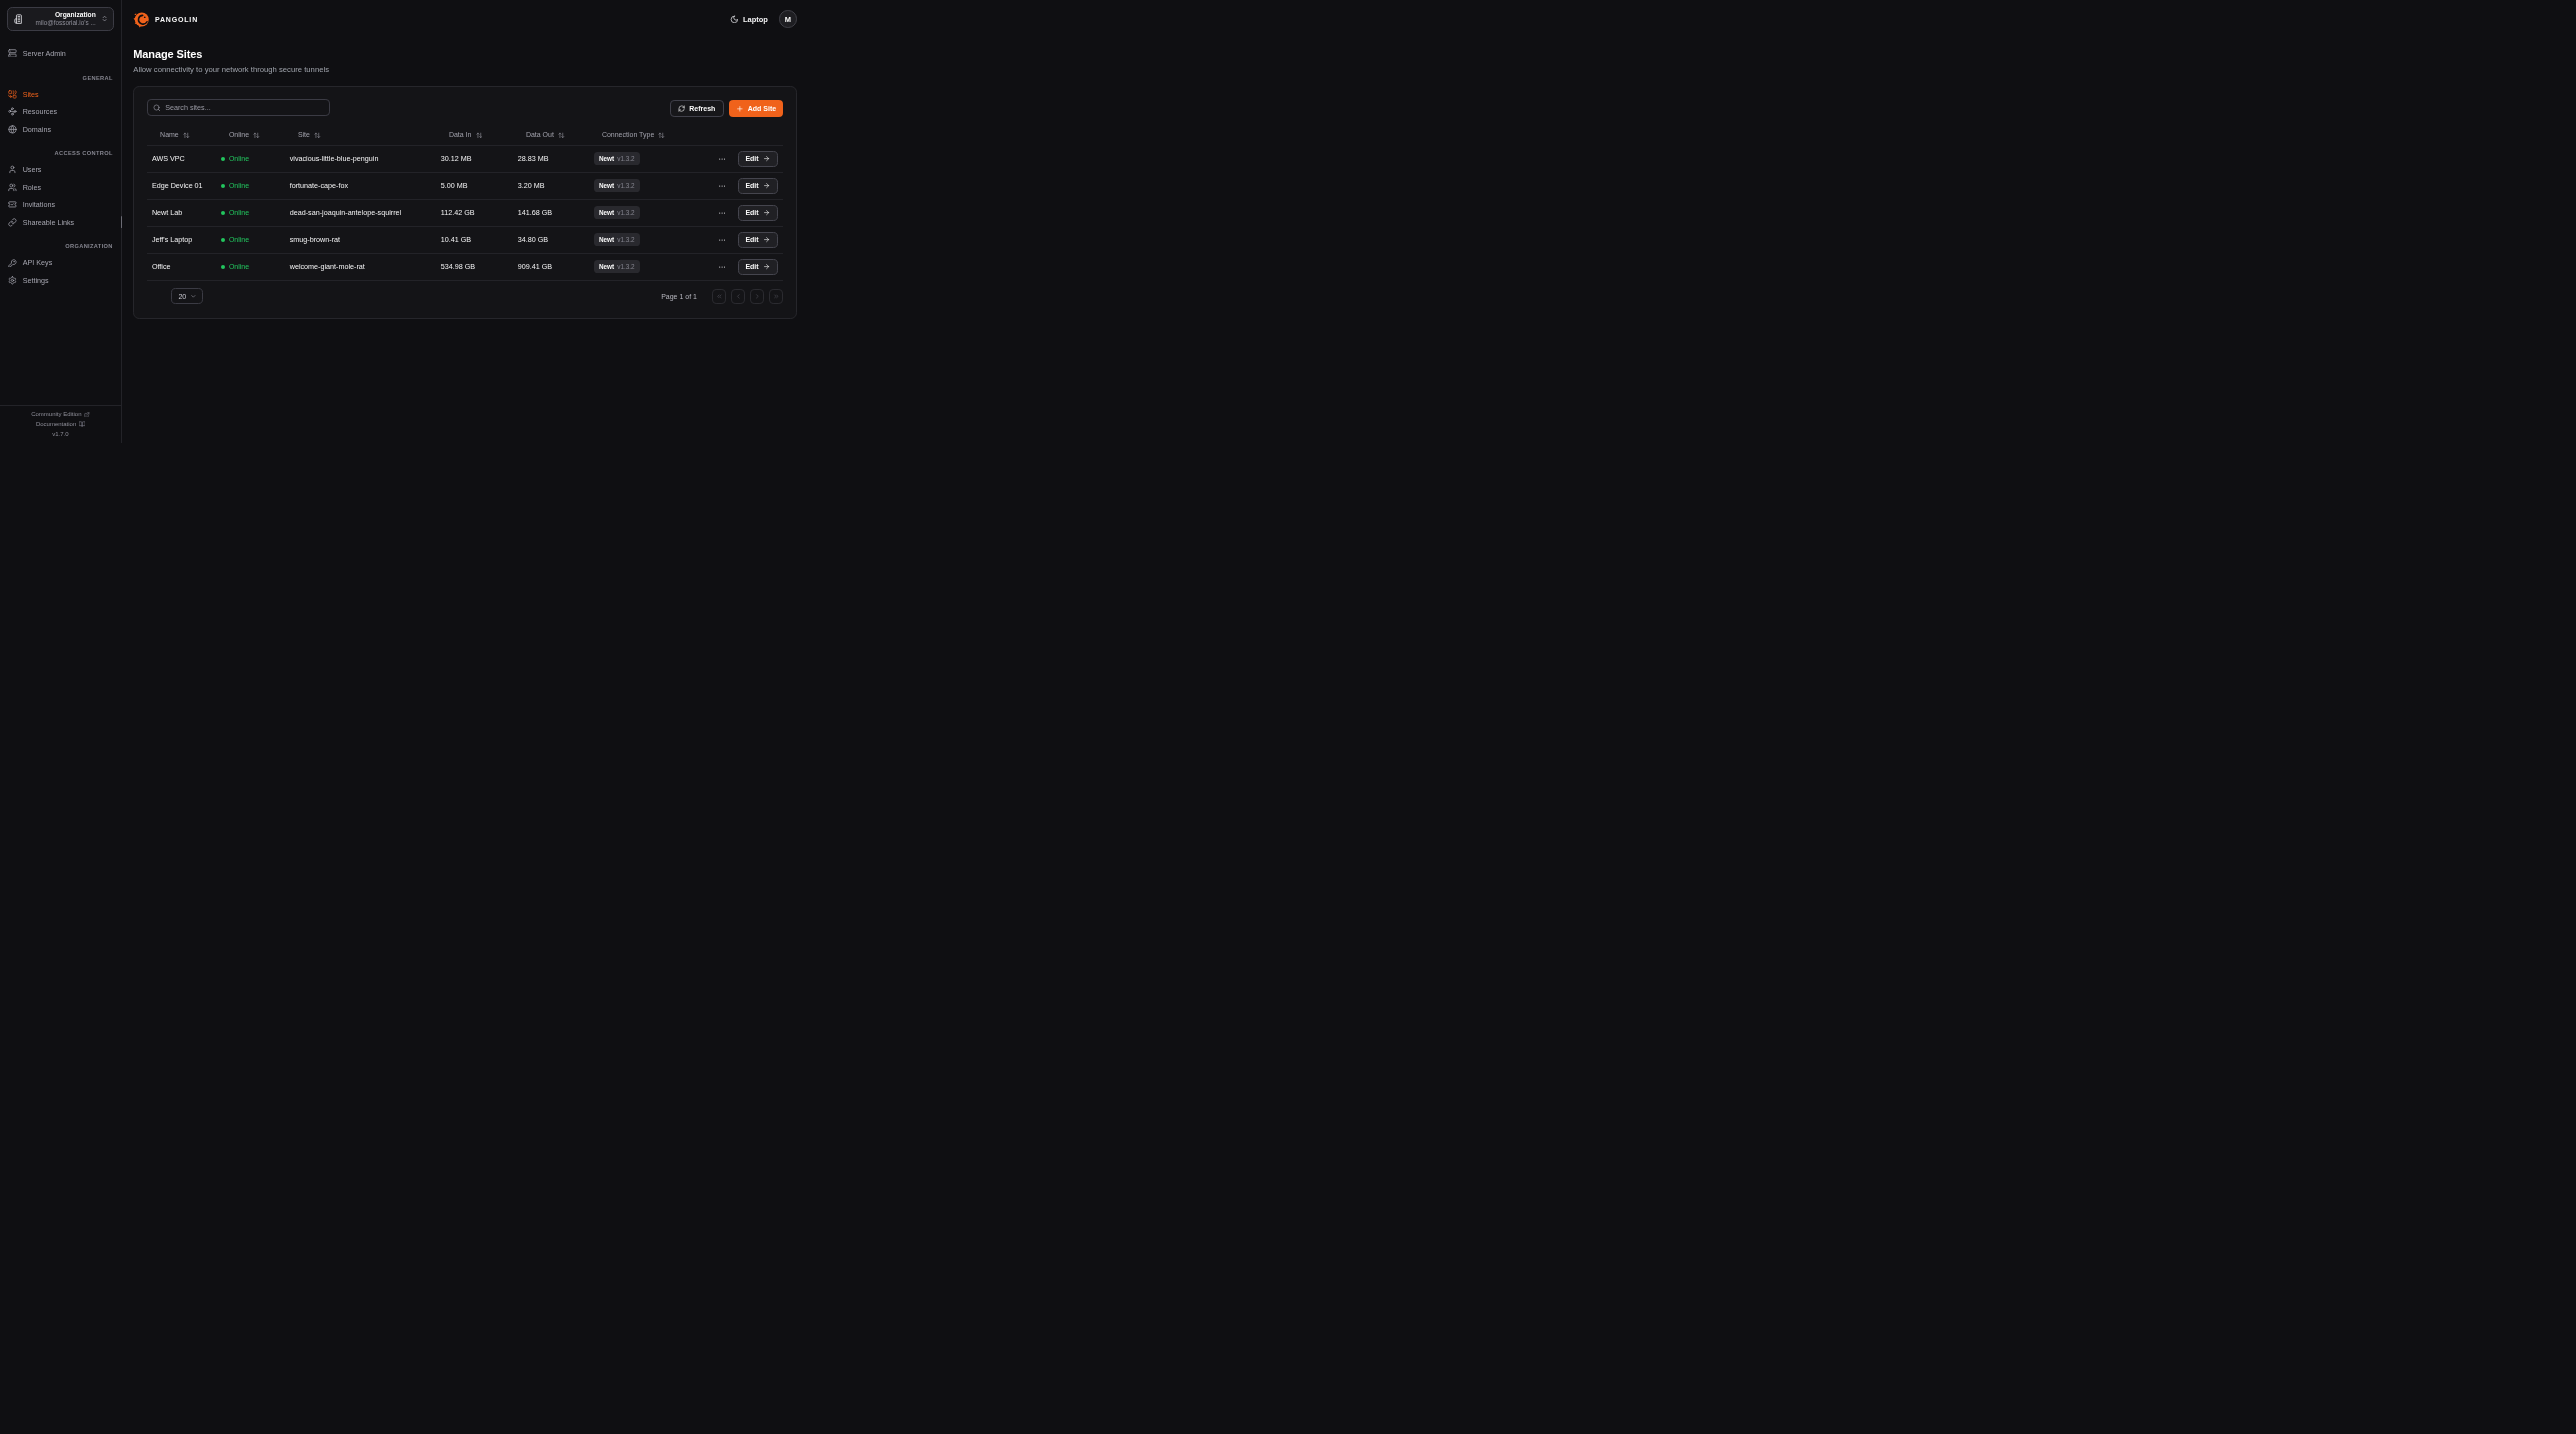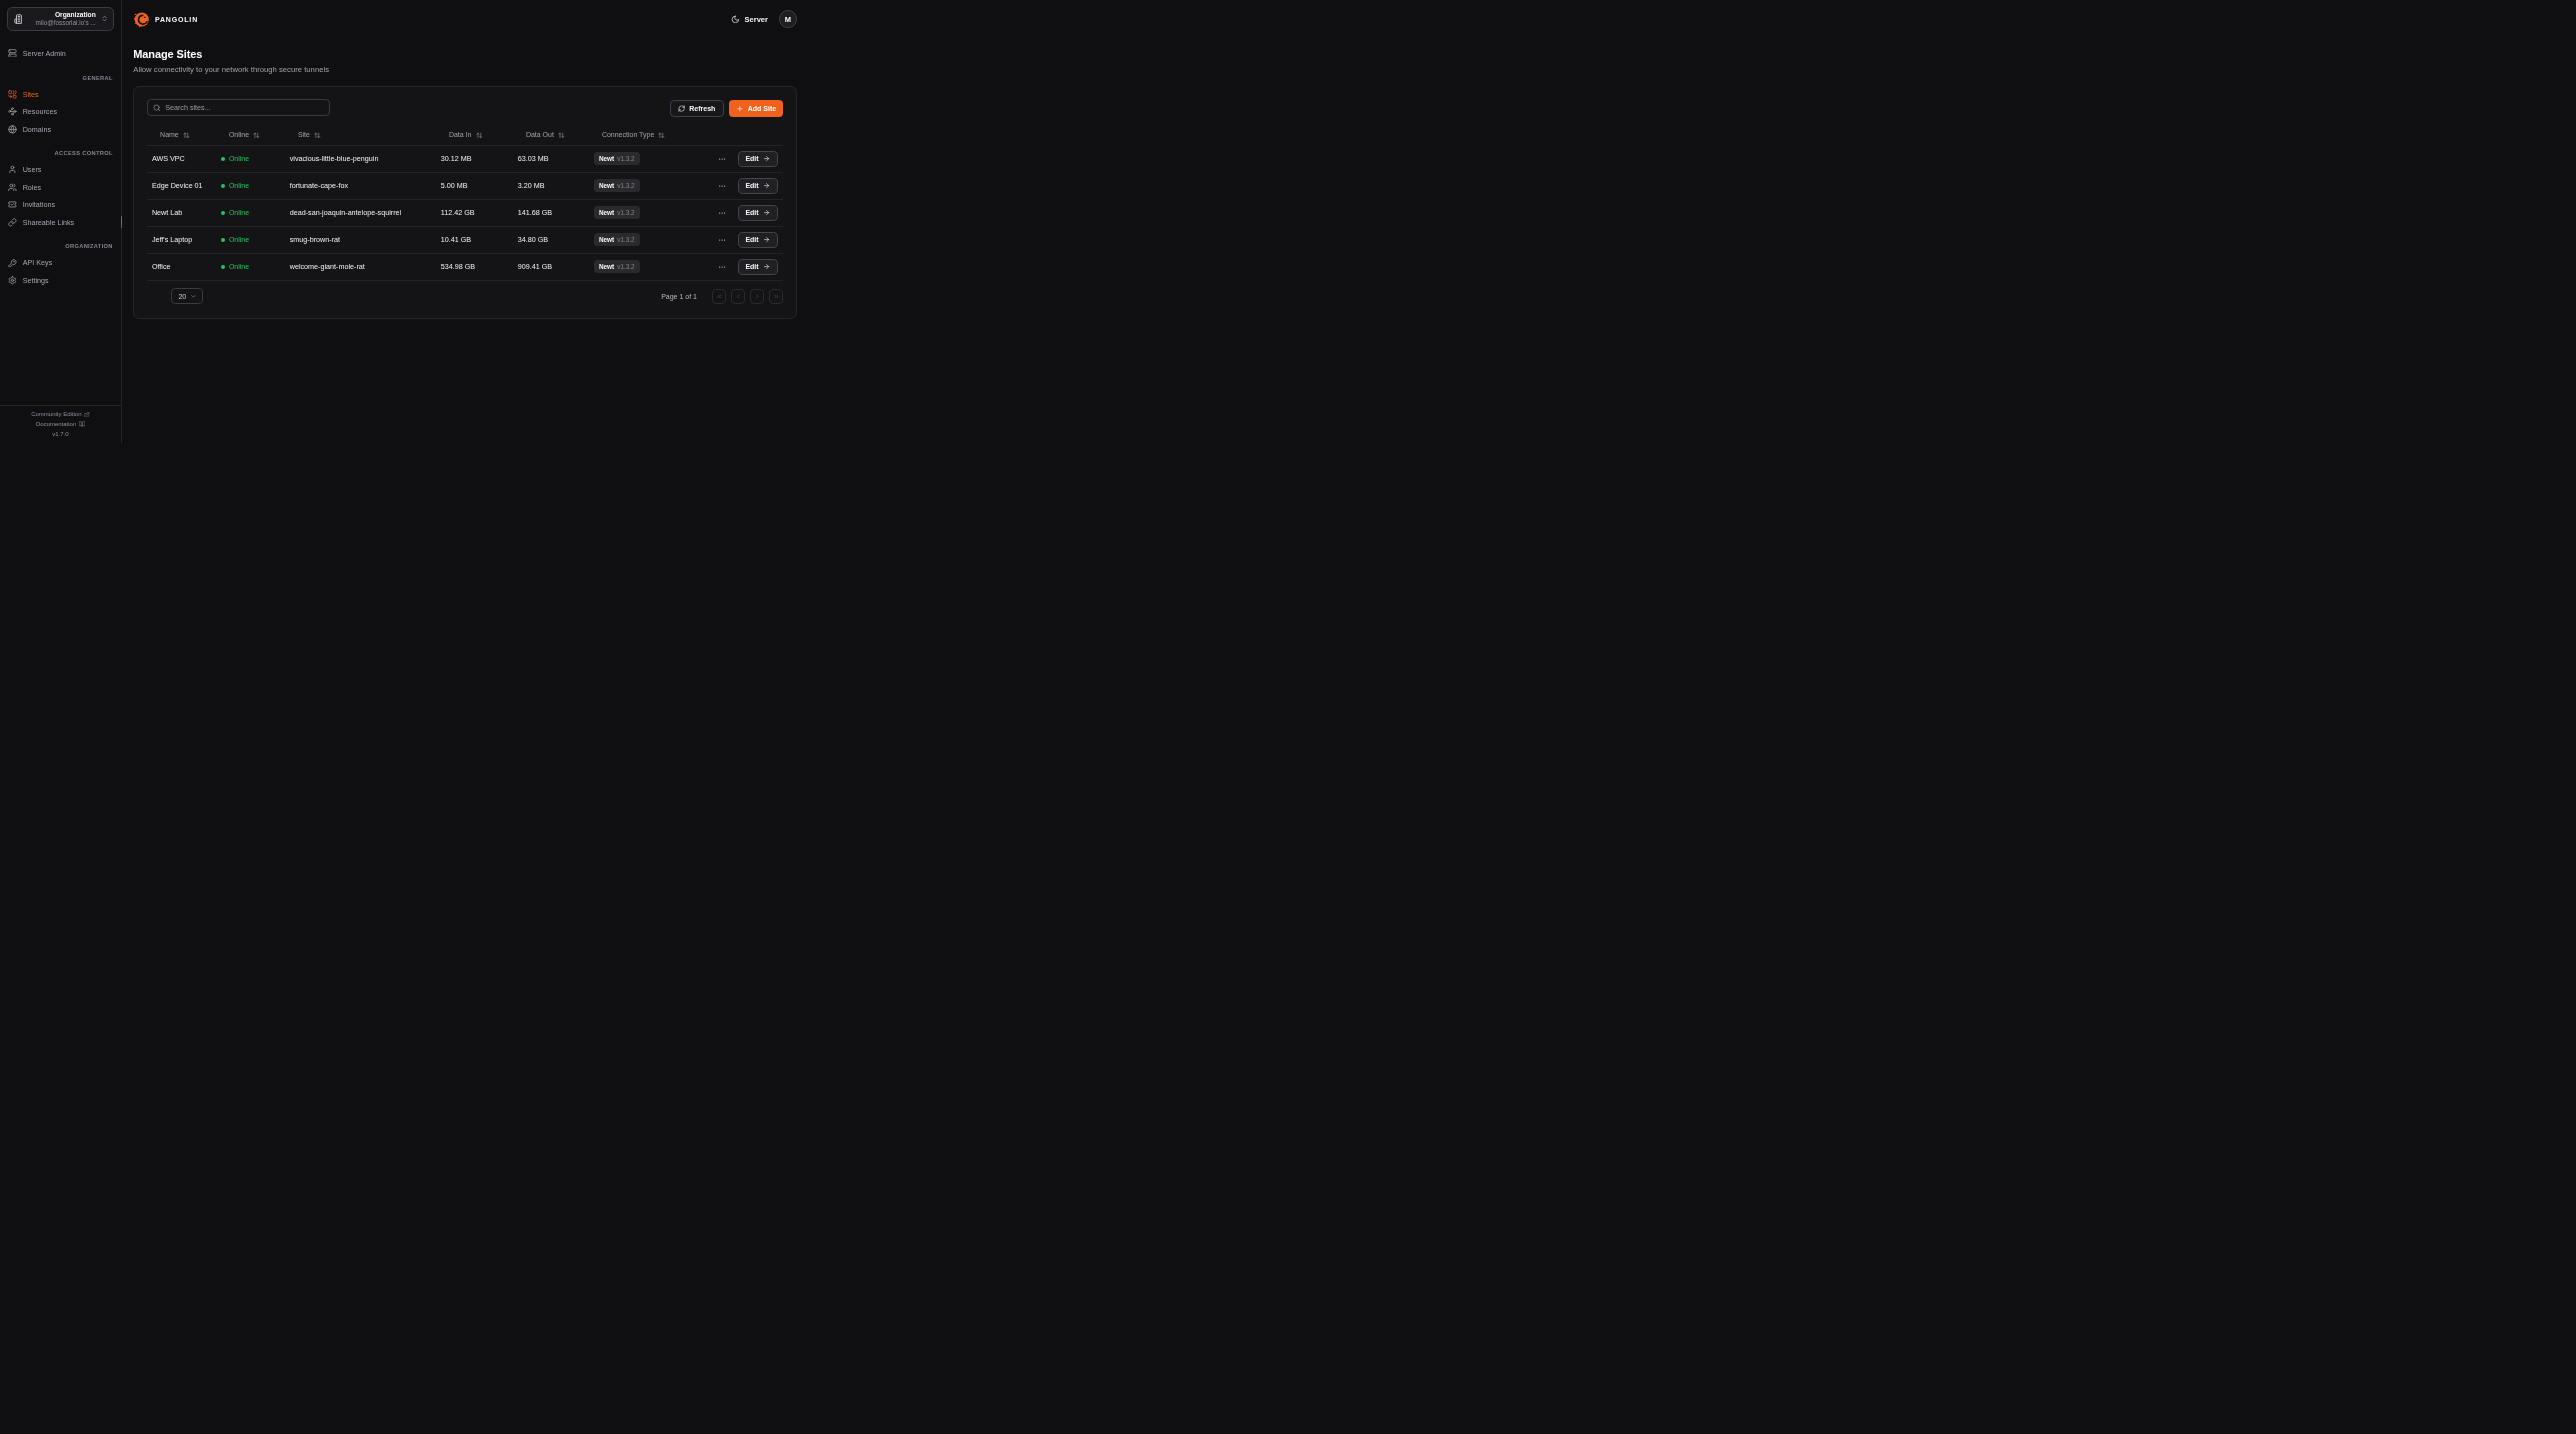--- a/index.html
+++ b/index.html
@@ -339,21 +339,21 @@
       </span>
       <span class="brand-name">PANGOLIN</span>
     </div>
     <div class="topbar-right">
       <div class="theme-toggle">
         <span class="icon">
           <svg width="8.8" height="8.8" viewBox="0 0 24 24" fill="none" stroke="currentColor" stroke-width="2" stroke-linecap="round" stroke-linejoin="round">
               <path d="M12 3a6 6 0 0 0 9 9 9 9 0 1 1-9-9Z"></path>
             </svg>
         </span>
-        <span>Server</span>
+        <span>Laptop</span>
       </div>
       <div class="avatar">
         <span>M</span>
       </div>
     </div>
   </div>
 
   <h1 class="page-title">Manage Sites</h1>
   <p class="page-subtitle">Allow connectivity to your network through secure tunnels</p>
 
@@ -468,21 +468,21 @@
         <div class="t-row">
           <div class="t-cell name">AWS VPC</div>
           <div class="t-cell">
             <span class="online-cell">
               <span class="online-dot"></span>
               <span>Online</span>
             </span>
           </div>
           <div class="t-cell">vivacious-little-blue-penguin</div>
           <div class="t-cell">30.12 MB</div>
-          <div class="t-cell">63.03 MB</div>
+          <div class="t-cell">28.83 MB</div>
           <div class="t-cell">
             <span class="conn-badge">
               <span class="conn-name">Newt</span>
               <span class="conn-ver">v1.3.2</span>
             </span>
           </div>
           <div class="t-cell actions-cell">
             <span class="ellipsis-btn">
               <svg width="8.2" height="8.2" viewBox="0 0 24 24" fill="currentColor">
                   <circle cx="5" cy="12" r="1.6"></circle>

